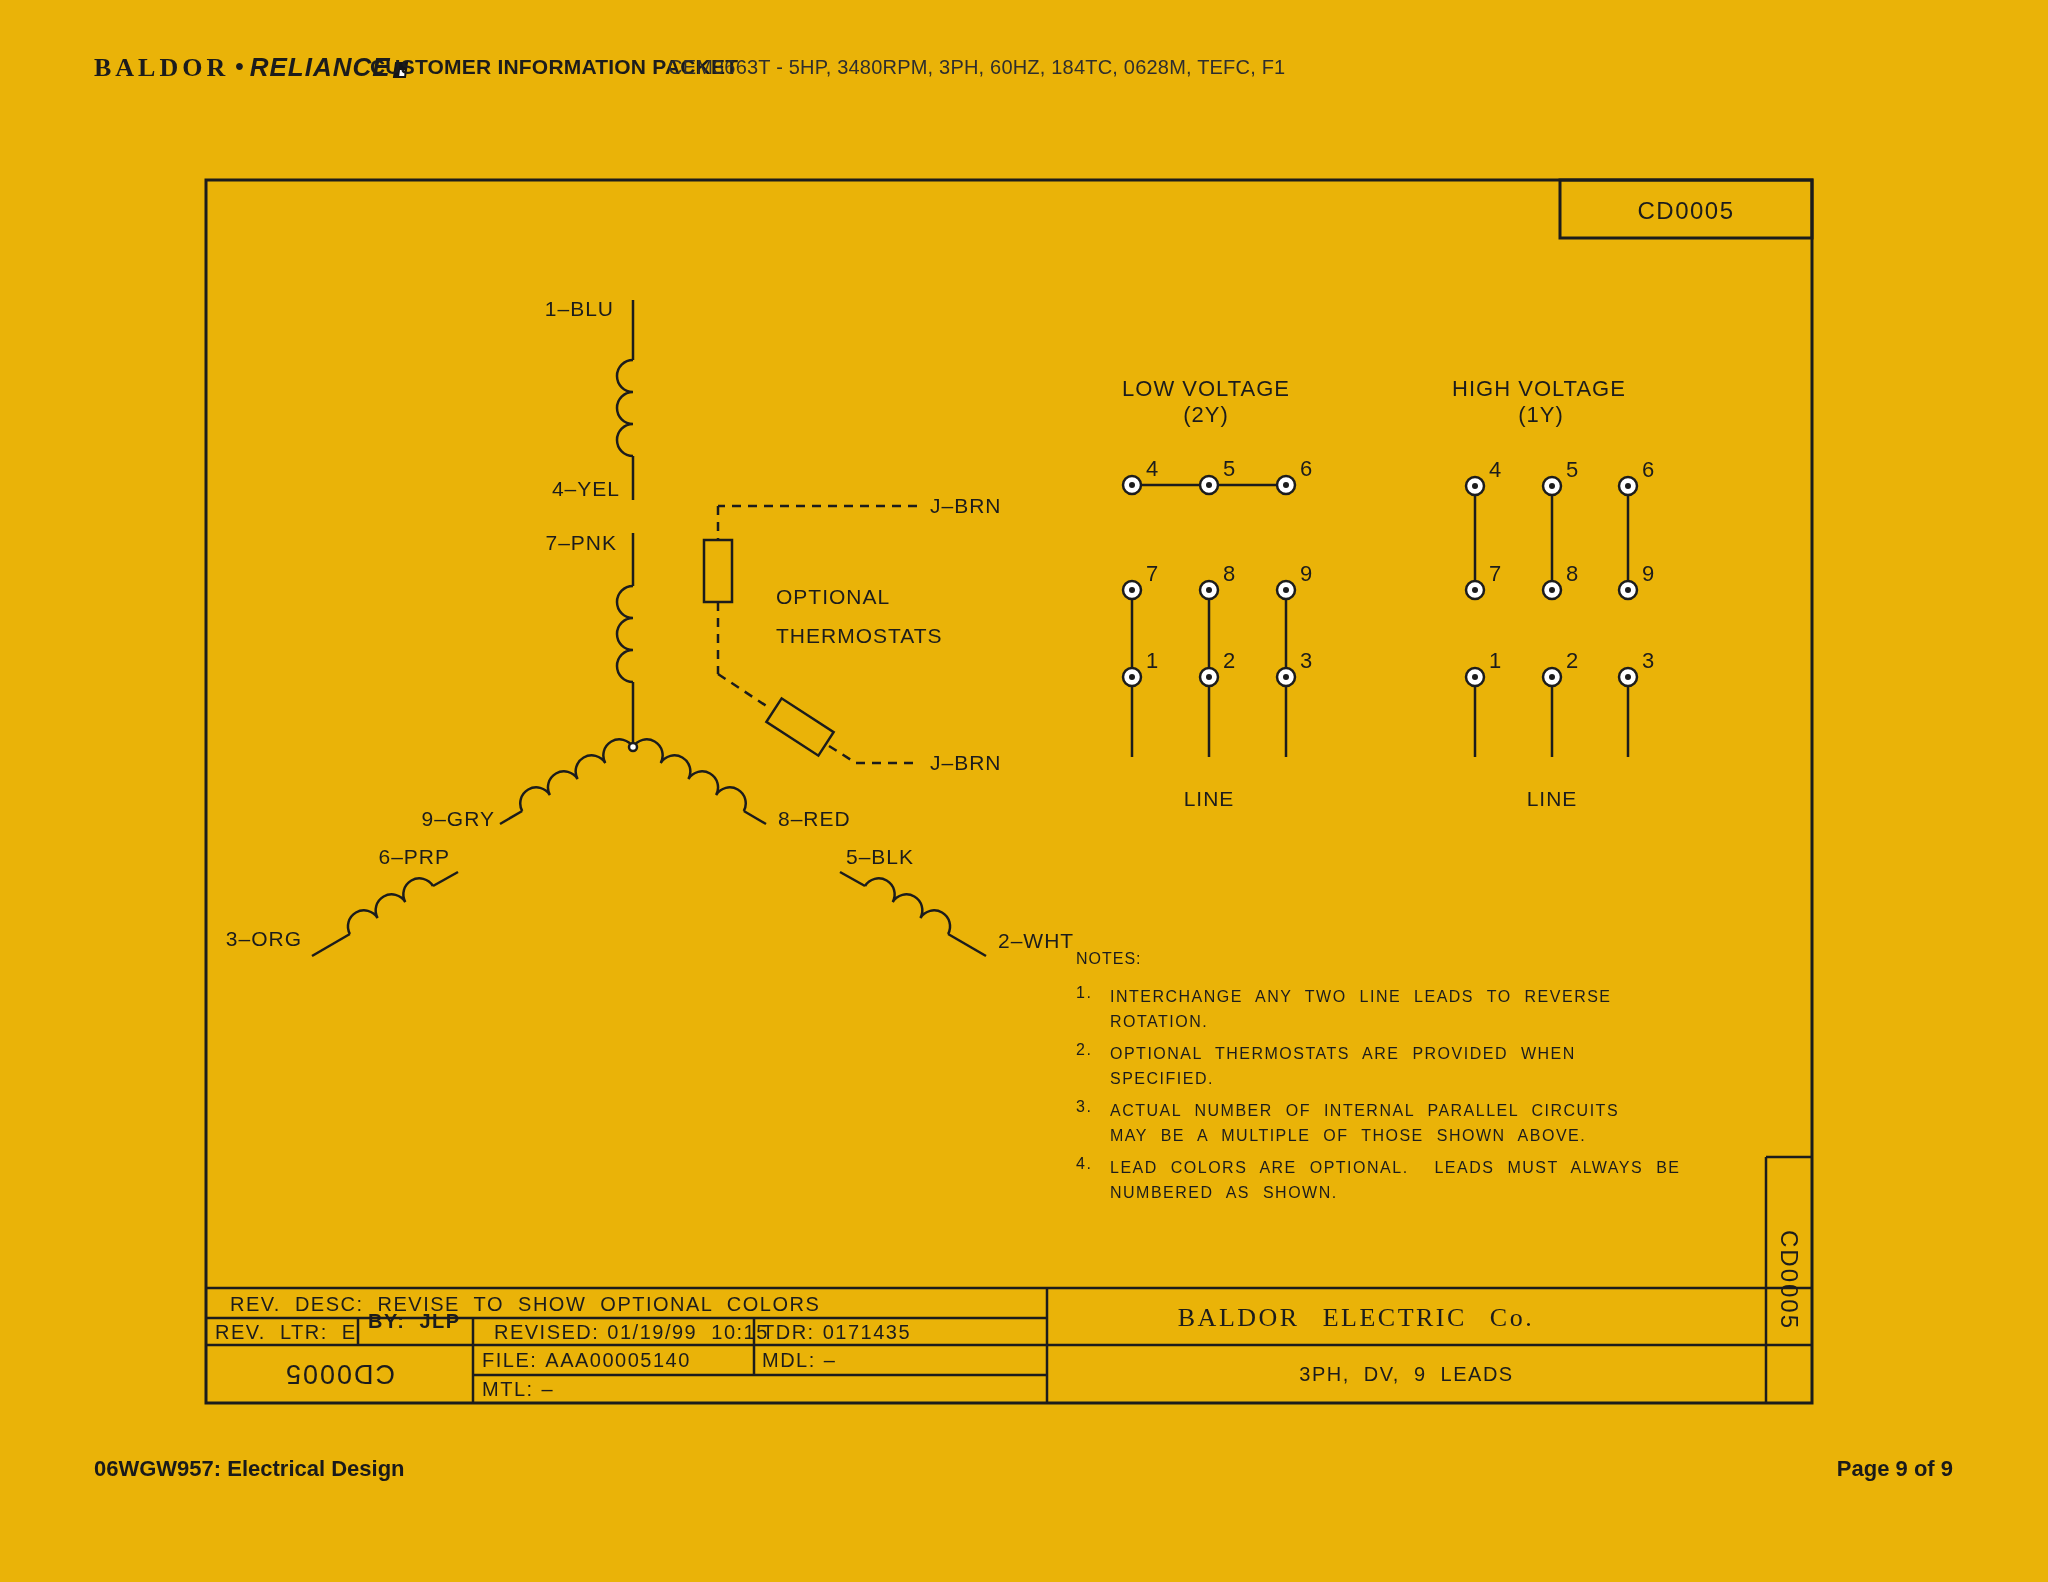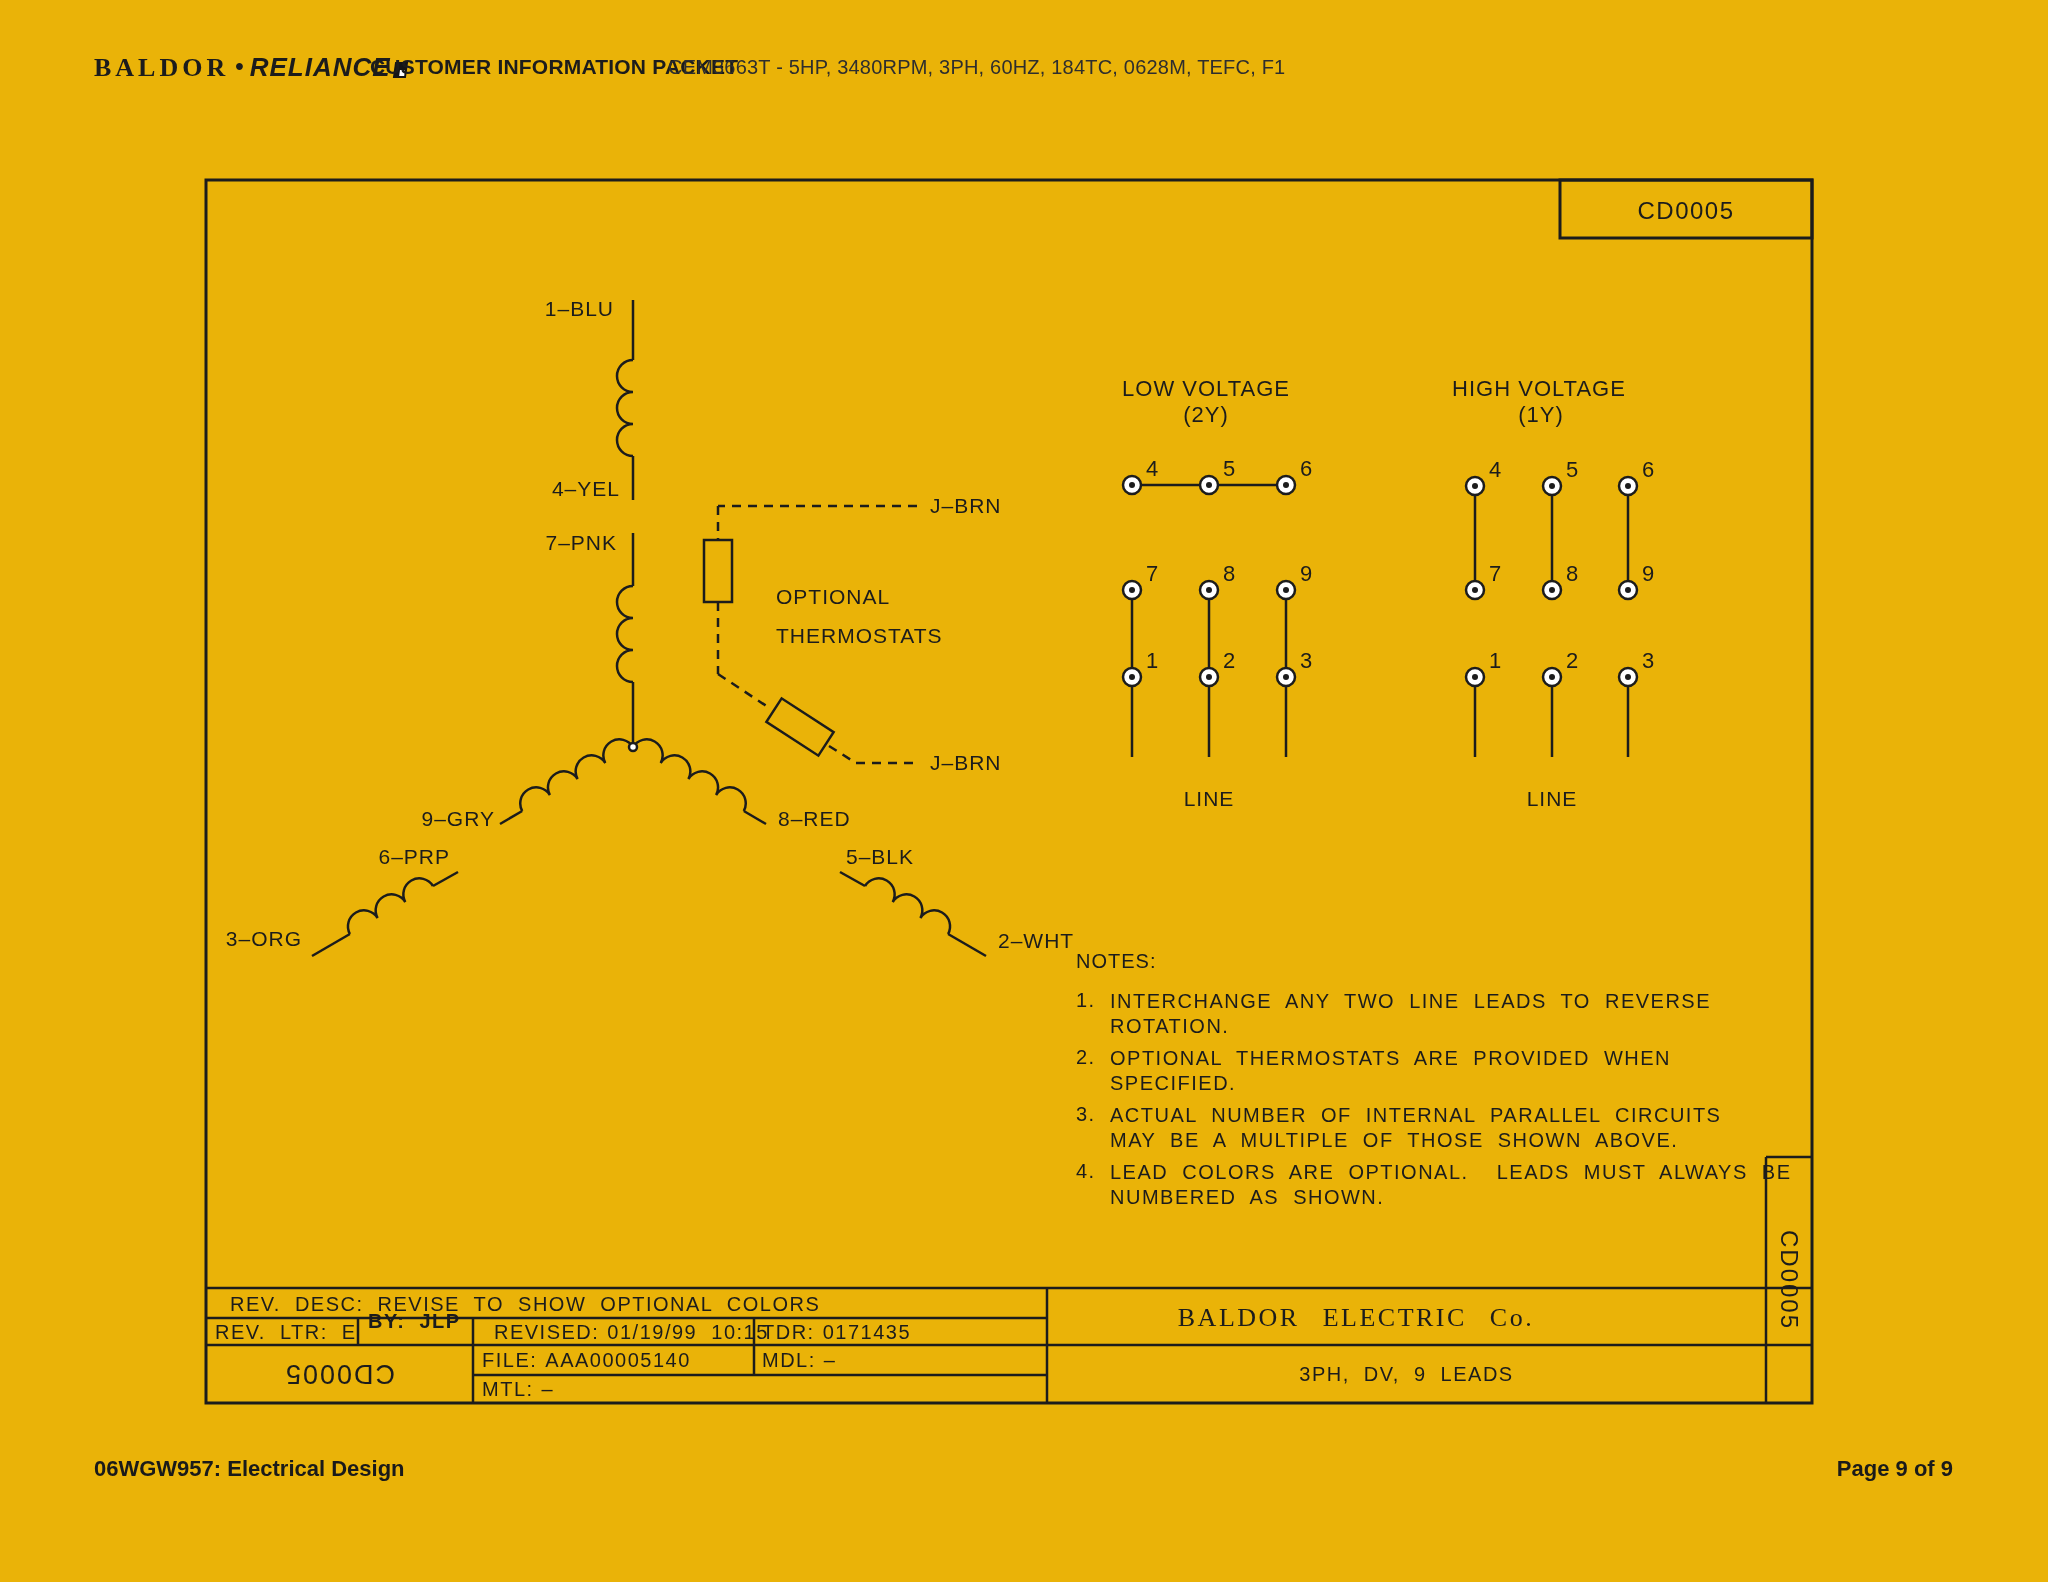--- a/index.html
+++ b/index.html
@@ -11,21 +11,21 @@
   .logo .dot{font-size:24px;font-weight:bold;margin:0 6px;position:relative;top:-2px;}
   .logo .reliance{font-style:italic;font-weight:bold;font-size:26px;letter-spacing:1px;}
   .tm-mark{display:inline-block;width:13px;height:16px;background:#151515;margin-left:3px;
            transform:skewX(-8deg);position:relative;top:2px;}
   .tm-mark::after{content:"";position:absolute;right:2px;bottom:2px;width:5px;height:6px;background:#fff;}
   .packet-title{position:absolute;left:370px;top:55px;font-size:21px;font-weight:bold;letter-spacing:0.2px;}
   .spec-line{position:absolute;left:668px;top:56px;font-size:20px;color:#2e2e2e;letter-spacing:0.2px;}
   
   .cad{letter-spacing:1.5px;word-spacing:7px;}
   
-  .notes{position:absolute;left:1076px;top:950px;width:760px;font-size:20px;}
+  .notes{position:absolute;left:1076px;top:950px;width:760px;font-size:16px;}
   .notes-heading{margin-bottom:16px;letter-spacing:1px;}
   .note-item{display:flex;margin-bottom:7px;}
   .note-num{width:34px;flex:none;}
   .note-line{line-height:25px;white-space:pre-wrap;}
   
   .tb-cell{position:absolute;font-size:20px;white-space:nowrap;}
   .tb-cell .val{margin-left:14px;}
   .company-cell{position:absolute;left:1049px;top:1290px;width:614px;height:55px;
      display:flex;align-items:center;justify-content:center;
      font-family:"Liberation Serif",serif;font-size:26px;letter-spacing:2.5px;word-spacing:14px;}

